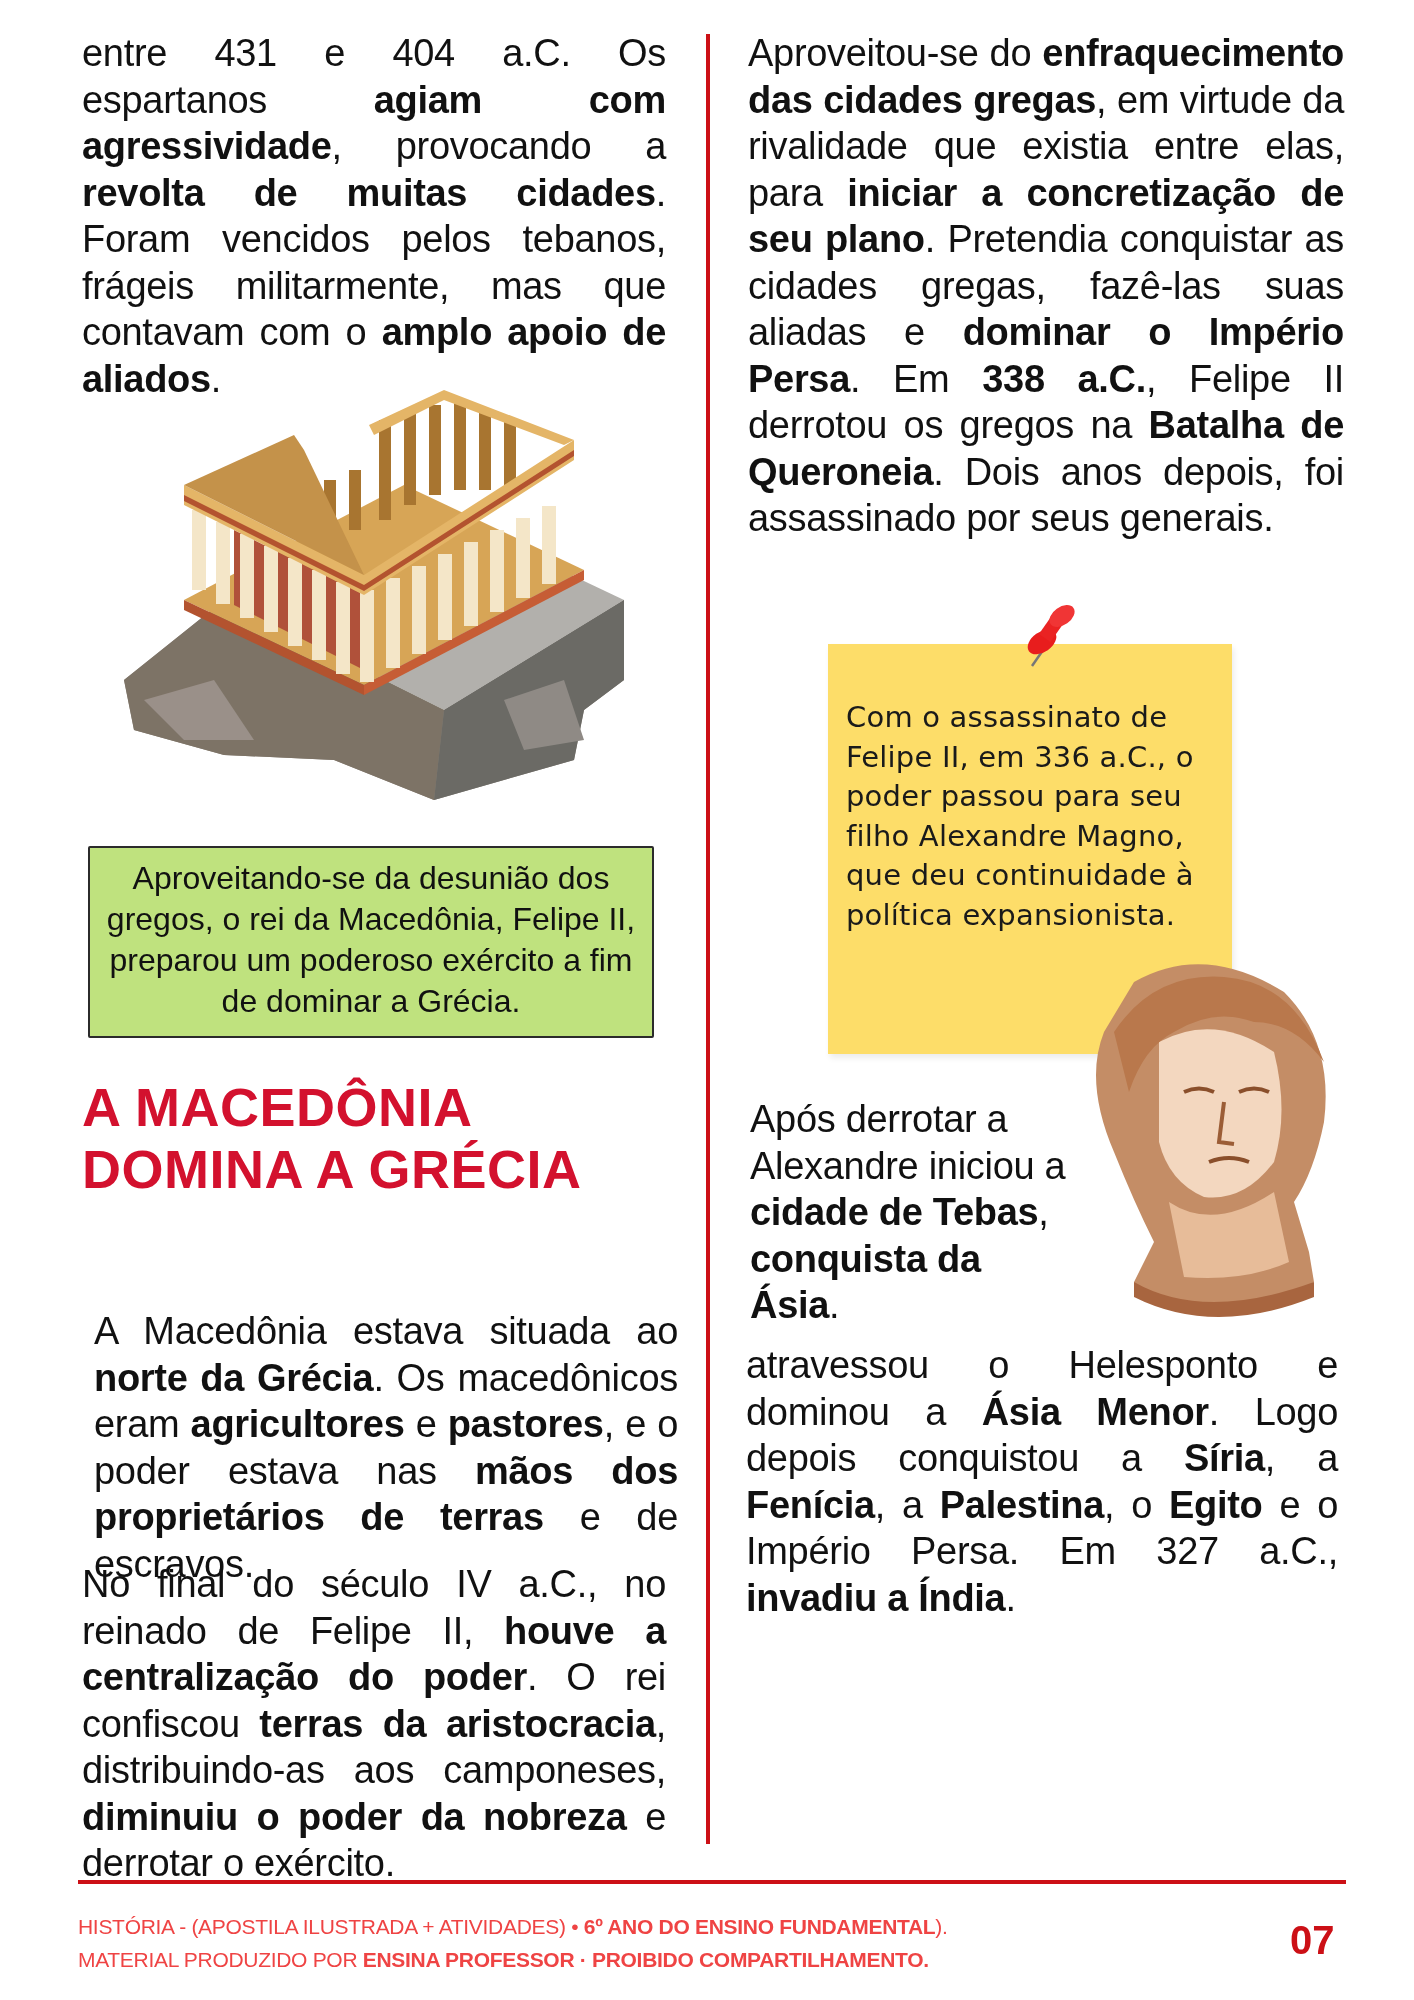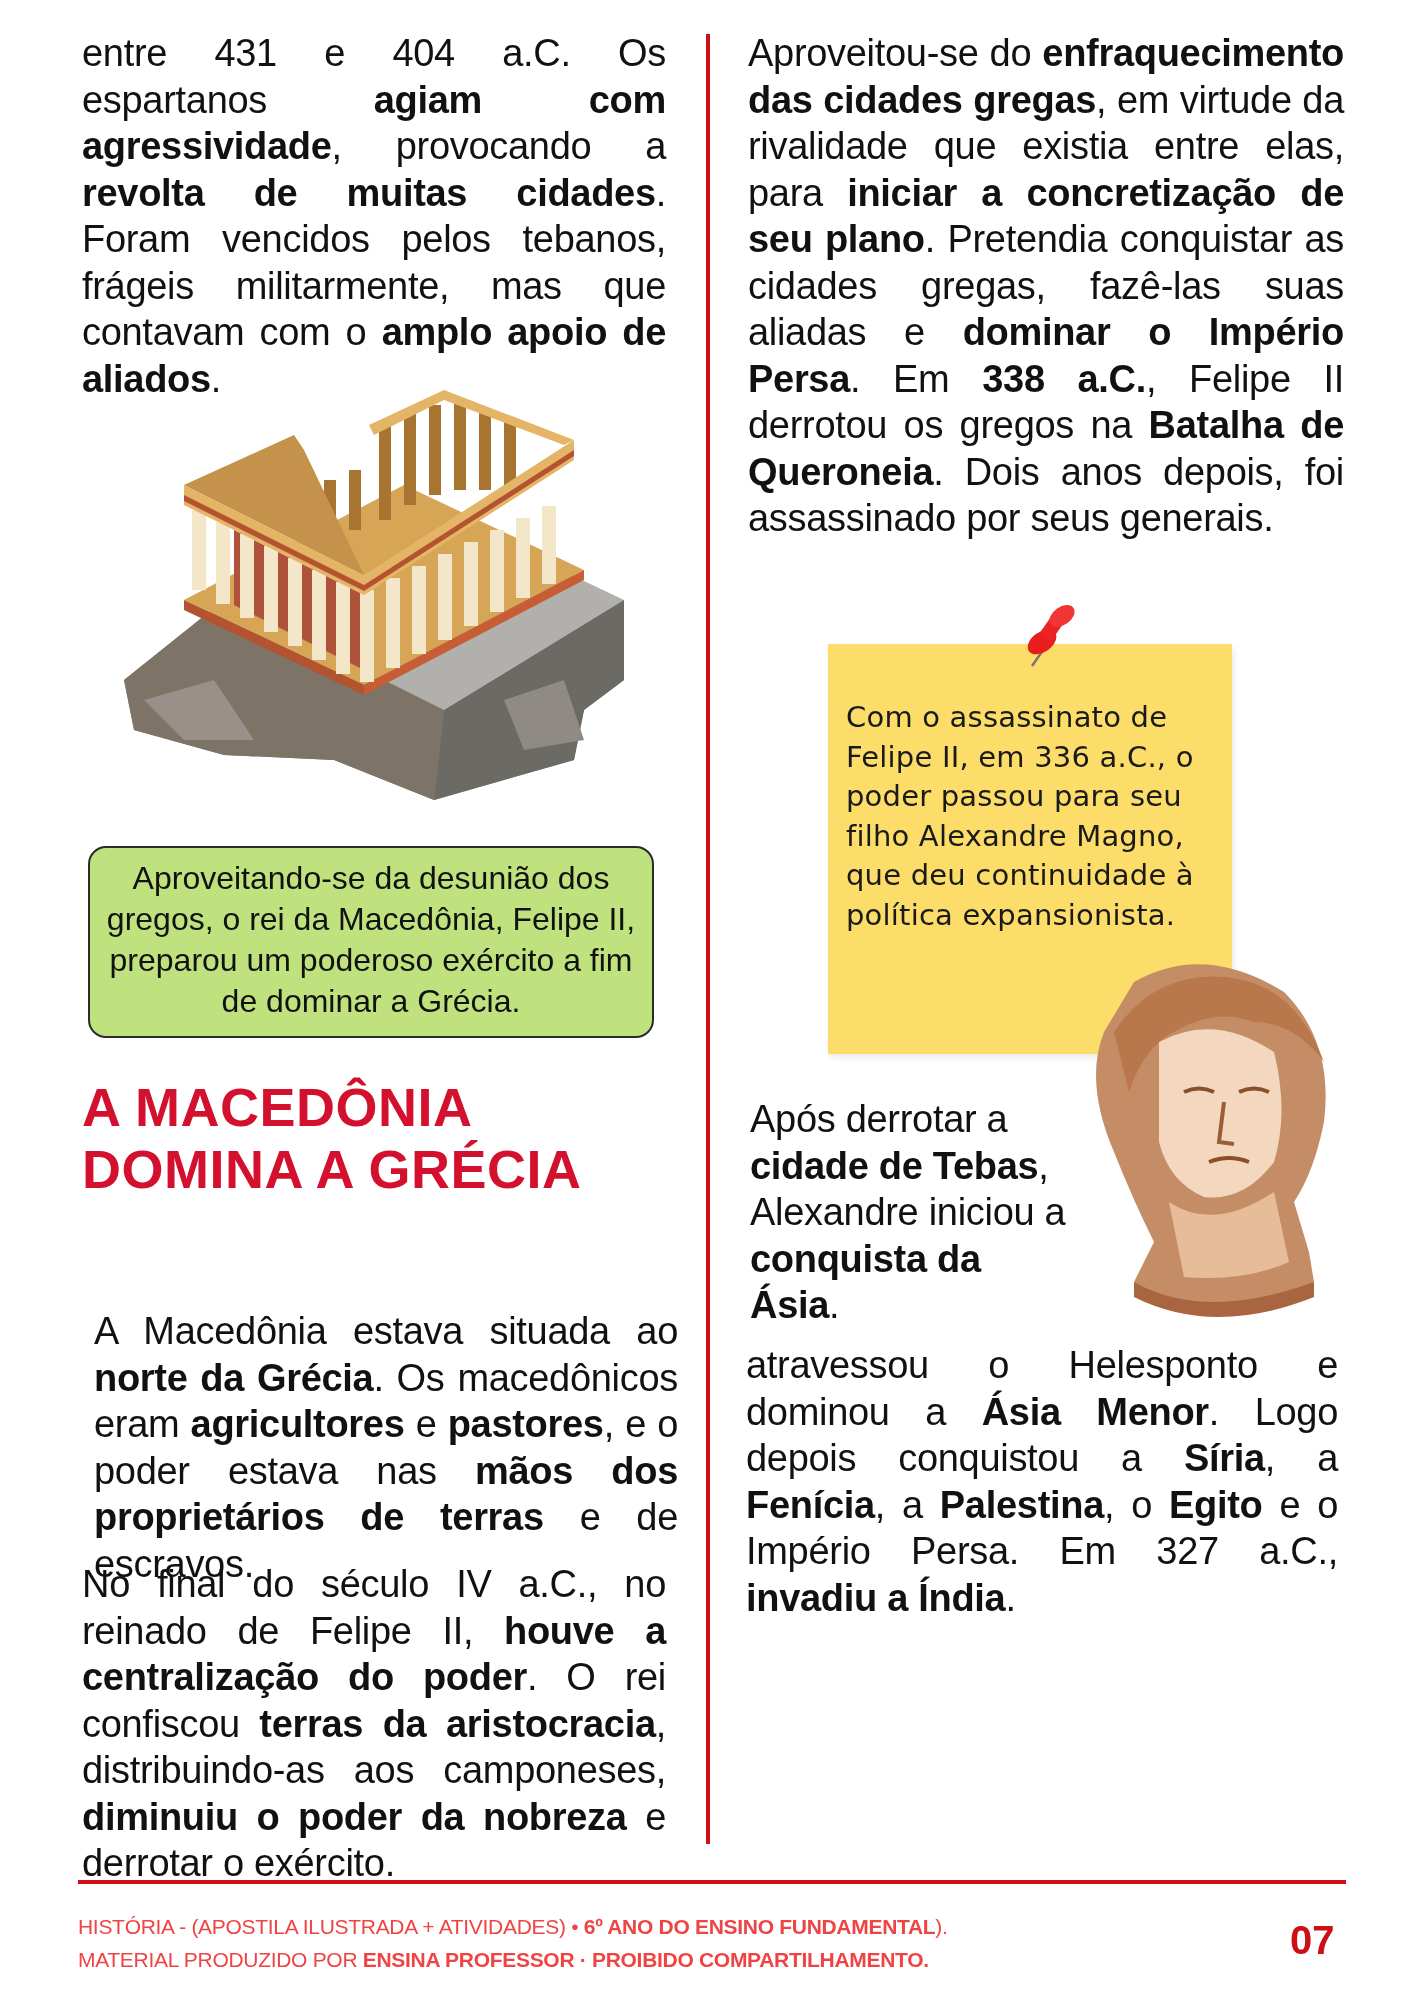--- a/index.html
+++ b/index.html
@@ -4,21 +4,21 @@
 <style>
   html, body { margin: 0; padding: 0; background: #ffffff; }
   body { width: 1414px; height: 2000px; position: relative; overflow: hidden;
          font-family: "Liberation Sans", sans-serif; color: #111; }
   .col-divider { position: absolute; left: 706px; top: 34px; width: 4px; height: 1810px; background: #cc1016; }
   .para { position: absolute; font-size: 38px; line-height: 46.5px; text-align: justify; letter-spacing: -0.3px; }
   .para b { font-weight: bold; }
   .left { left: 82px; width: 584px; }
   .right { left: 748px; width: 596px; }
   .note-green { position: absolute; left: 88px; top: 846px; width: 566px; height: 192px;
-    background: #bfe27e; border: 2px solid #2b2b2b; border-radius: 18px; box-sizing: border-box;
+    background: #bfe27e; border: 2px solid #2b2b2b; border-radius: 2px; box-sizing: border-box;
     font-size: 32px; line-height: 41px; text-align: center; padding: 10px 3px; color: #111; }
   .heading { position: absolute; left: 82px; top: 1076px; width: 590px; color: #d3112e;
     font-weight: bold; font-size: 54px; line-height: 62px; letter-spacing: 0.5px; }
   .sticky { position: absolute; left: 828px; top: 644px; width: 404px; height: 410px;
     background: #fddd69; box-shadow: 2px 4px 6px rgba(0,0,0,0.08); }
   .sticky-text { position: absolute; left: 846px; top: 698px; width: 360px; font-size: 29px; line-height: 39.5px;
     font-family: "DejaVu Sans", sans-serif; color: #1a1a1a; letter-spacing: 0.2px; }
   .pin { position: absolute; left: 1010px; top: 596px; width: 80px; height: 80px; }
   .bust { position: absolute; left: 1074px; top: 952px; width: 270px; height: 380px; }
   .temple { position: absolute; left: 104px; top: 380px; width: 550px; height: 430px; }
@@ -112,22 +112,22 @@
   <path d="M60 330 Q130 370 240 330 L240 345 Q140 385 60 345 Z" fill="#a8653f"></path>
   <path d="M40 80 Q80 20 150 25 Q220 30 250 110 Q220 70 180 70 Q140 55 100 80 Q70 95 55 140 Z" fill="#b9784c"></path>
   <path d="M110 140 Q125 133 140 140" stroke="#8a4f2b" stroke-width="4" fill="none"></path>
   <path d="M165 140 Q180 133 195 140" stroke="#8a4f2b" stroke-width="4" fill="none"></path>
   <path d="M150 150 L145 190 L160 192" stroke="#9b5d36" stroke-width="4" fill="none"></path>
   <path d="M135 210 Q155 202 175 210" stroke="#8a4f2b" stroke-width="4" fill="none"></path>
 </svg>
 
 <div class="para" style="left:750px; top:1096px; width:330px; text-align:left;">
   <div><span>Após derrotar a</span></div>
+  <div><span>Alexandre iniciou a</span></div>
   <div><b>cidade de Tebas</b><span>,</span></div>
-  <div><span>Alexandre iniciou a</span></div>
   <div><b>conquista da Ásia</b><span>.</span></div>
 </div>
 <p class="para" style="left:744px; top:1340px; width:592px; margin:2px;"><span>atravessou o Helesponto e dominou a </span><b>Ásia Menor</b><span>. Logo depois conquistou a </span><b>Síria</b><span>, a </span><b>Fenícia</b><span>, a </span><b>Palestina</b><span>, o </span><b>Egito</b><span> e o Império Persa. Em 327 a.C., </span><b>invadiu a Índia</b><span>.</span></p>
 
 <div class="footer-line"></div>
 <div class="footer" style="top:1915px;">
   <span>HISTÓRIA  - (APOSTILA ILUSTRADA + ATIVIDADES)  • </span><b>6º ANO DO ENSINO FUNDAMENTAL</b><span>).</span>
 </div>
 <div class="footer" style="top:1948px;">
   <span>MATERIAL PRODUZIDO POR </span><b>ENSINA PROFESSOR · PROIBIDO COMPARTILHAMENTO.</b>

